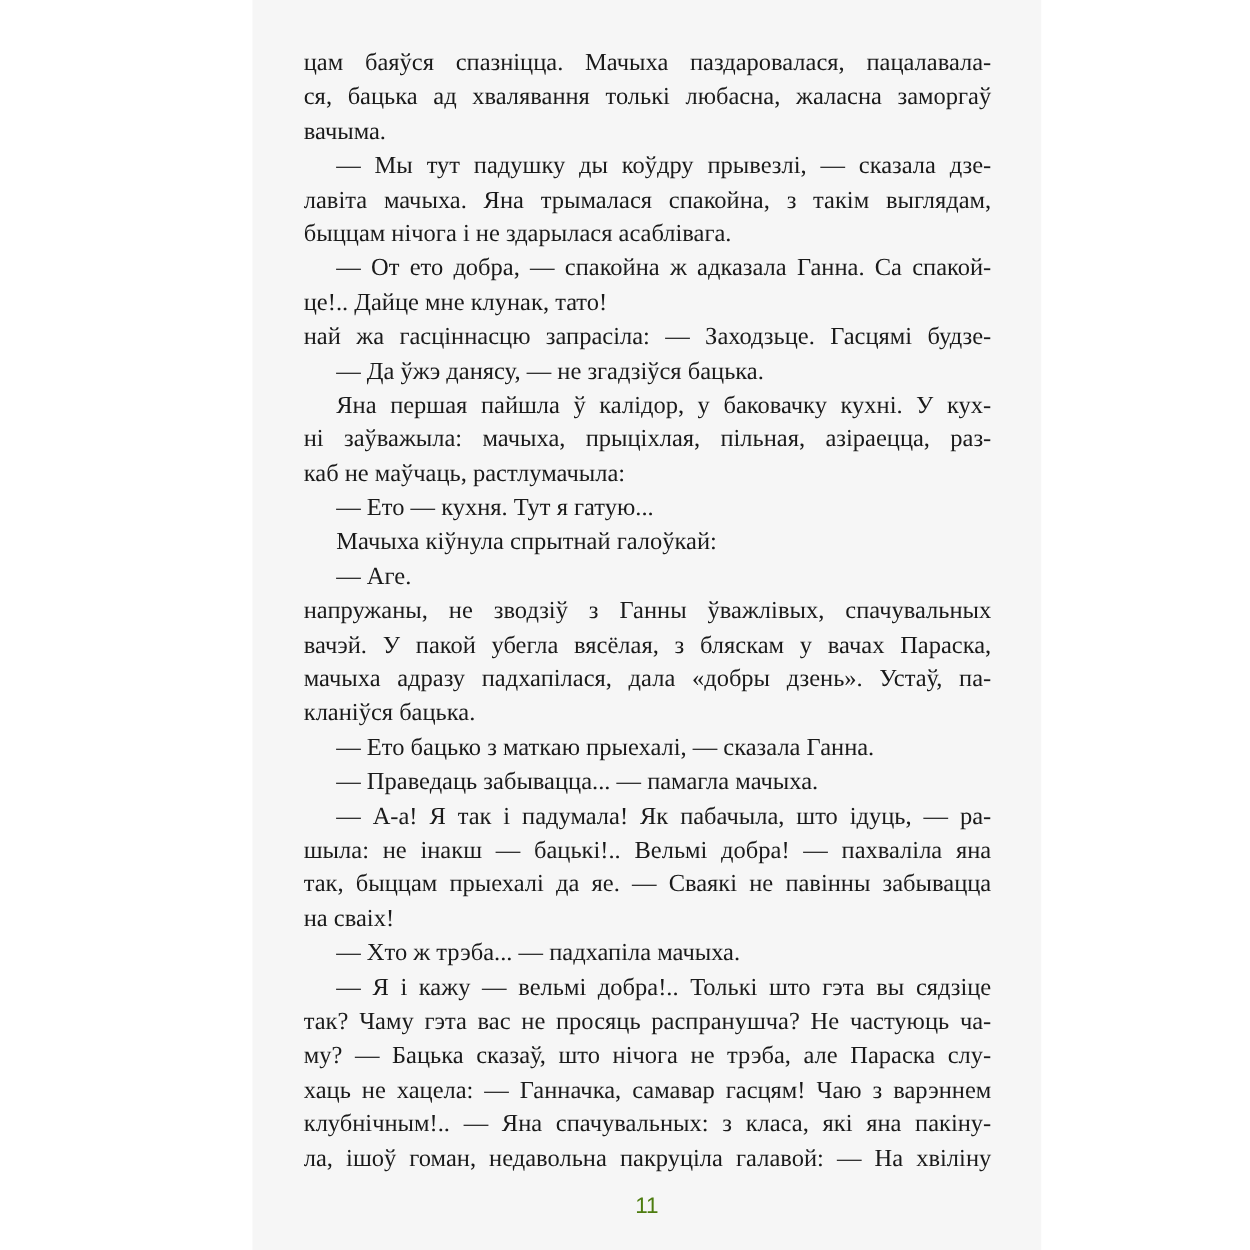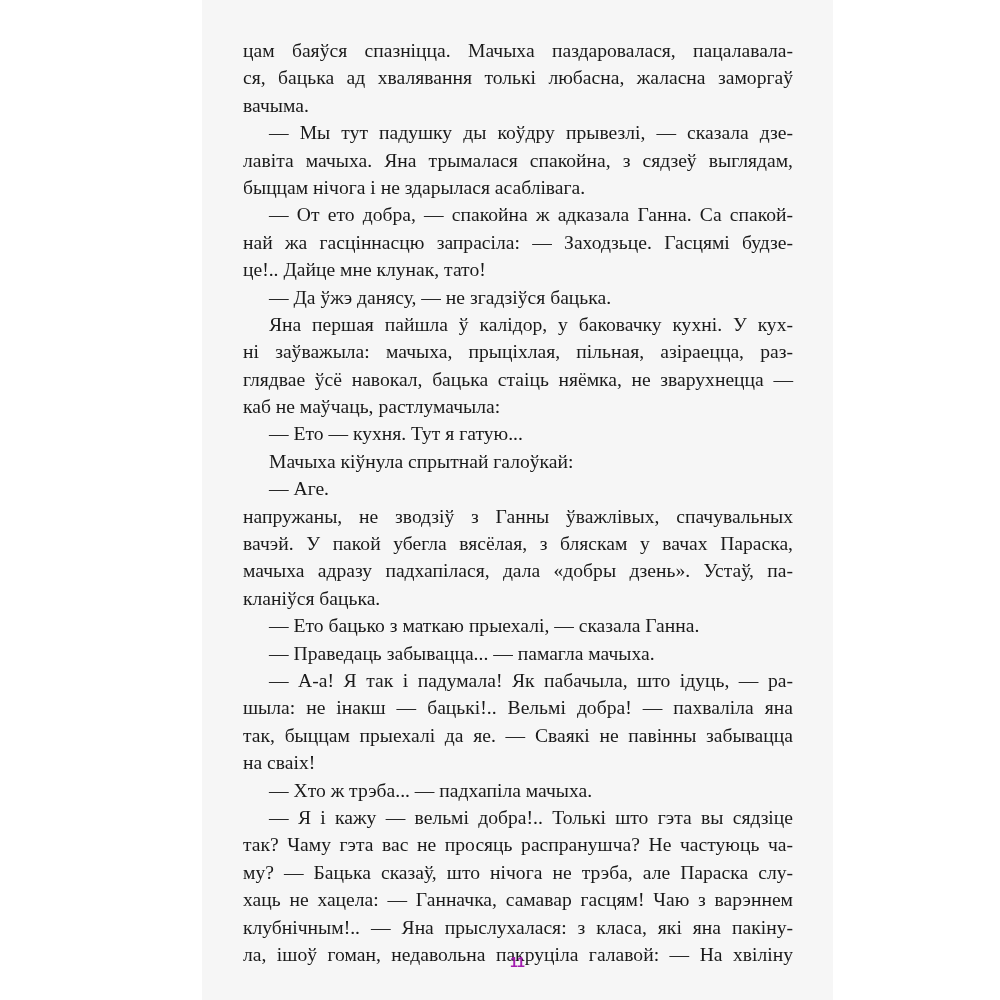--- a/index.html
+++ b/index.html
@@ -44,59 +44,58 @@
     .line.indent {
       padding-left: 26px;
     }
     .page-number {
       position: absolute;
       left: 0;
       width: 631px;
       top: 954px;
       text-align: center;
       font-family: "Liberation Sans", "DejaVu Sans", sans-serif;
-      font-weight: bold;
-      font-size: 14px;
-      color: #a21caf;
+      font-weight: normal;
+      font-size: 18px;
+      color: #4d7c0f;
     }
   </style>
 </head>
 <body>
 
 <div class="page">
   <div class="text-block" id="text-block">
       <span class="line">цам баяўся спазніцца. Мачыха паздаровалася, пацалавала-</span>
       <span class="line">ся, бацька ад хвалявання толькі любасна, жаласна заморгаў</span>
       <span class="line last">вачыма.</span>
       <span class="line indent">— Мы тут падушку ды коўдру прывезлі, — сказала дзе-</span>
-      <span class="line">лавіта мачыха. Яна трымалася спакойна, з сядзеў выглядам,</span>
+      <span class="line">лавіта мачыха. Яна трымалася спакойна, з такім выглядам,</span>
       <span class="line last">быццам нічога і не здарылася асаблівага.</span>
       <span class="line indent">— От ето добра, — спакойна ж адказала Ганна. Са спакой-</span>
+      <span class="line last">це!.. Дайце мне клунак, тато!</span>
       <span class="line">най жа гасціннасцю запрасіла: — Заходзьце. Гасцямі будзе-</span>
-      <span class="line last">це!.. Дайце мне клунак, тато!</span>
       <span class="line indent last">— Да ўжэ данясу, — не згадзіўся бацька.</span>
       <span class="line indent">Яна першая пайшла ў калідор, у баковачку кухні. У кух-</span>
       <span class="line">ні заўважыла: мачыха, прыціхлая, пільная, азіраецца, раз-</span>
-      <span class="line">глядвае ўсё навокал, бацька стаіць няёмка, не зварухнецца —</span>
       <span class="line last">каб не маўчаць, растлумачыла:</span>
       <span class="line indent last">— Ето — кухня. Тут я гатую...</span>
       <span class="line indent last">Мачыха кіўнула спрытнай галоўкай:</span>
       <span class="line indent last">— Аге.</span>
       <span class="line">напружаны, не зводзіў з Ганны ўважлівых, спачувальных</span>
       <span class="line">вачэй. У пакой убегла вясёлая, з бляскам у вачах Параска,</span>
       <span class="line">мачыха адразу падхапілася, дала «добры дзень». Устаў, па-</span>
       <span class="line last">кланіўся бацька.</span>
       <span class="line indent last">— Ето бацько з маткаю прыехалі, — сказала Ганна.</span>
       <span class="line indent last">— Праведаць забывацца... — памагла мачыха.</span>
       <span class="line indent">— А-а! Я так і падумала! Як пабачыла, што ідуць, — ра-</span>
       <span class="line">шыла: не інакш — бацькі!.. Вельмі добра! — пахваліла яна</span>
       <span class="line">так, быццам прыехалі да яе. — Сваякі не павінны забывацца</span>
       <span class="line last">на сваіх!</span>
       <span class="line indent last">— Хто ж трэба... — падхапіла мачыха.</span>
       <span class="line indent">— Я і кажу — вельмі добра!.. Толькі што гэта вы сядзіце</span>
       <span class="line">так? Чаму гэта вас не просяць распранушча? Не частуюць ча-</span>
       <span class="line">му? — Бацька сказаў, што нічога не трэба, але Параска слу-</span>
       <span class="line">хаць не хацела: — Ганначка, самавар гасцям! Чаю з варэннем</span>
-      <span class="line">клубнічным!.. — Яна прыслухалася: з класа, які яна пакіну-</span>
+      <span class="line">клубнічным!.. — Яна спачувальных: з класа, які яна пакіну-</span>
       <span class="line">ла, ішоў гоман, недавольна пакруціла галавой: — На хвіліну</span>
     </div>
   <div class="page-number">11</div>
 </div>
 
 </body></html>

